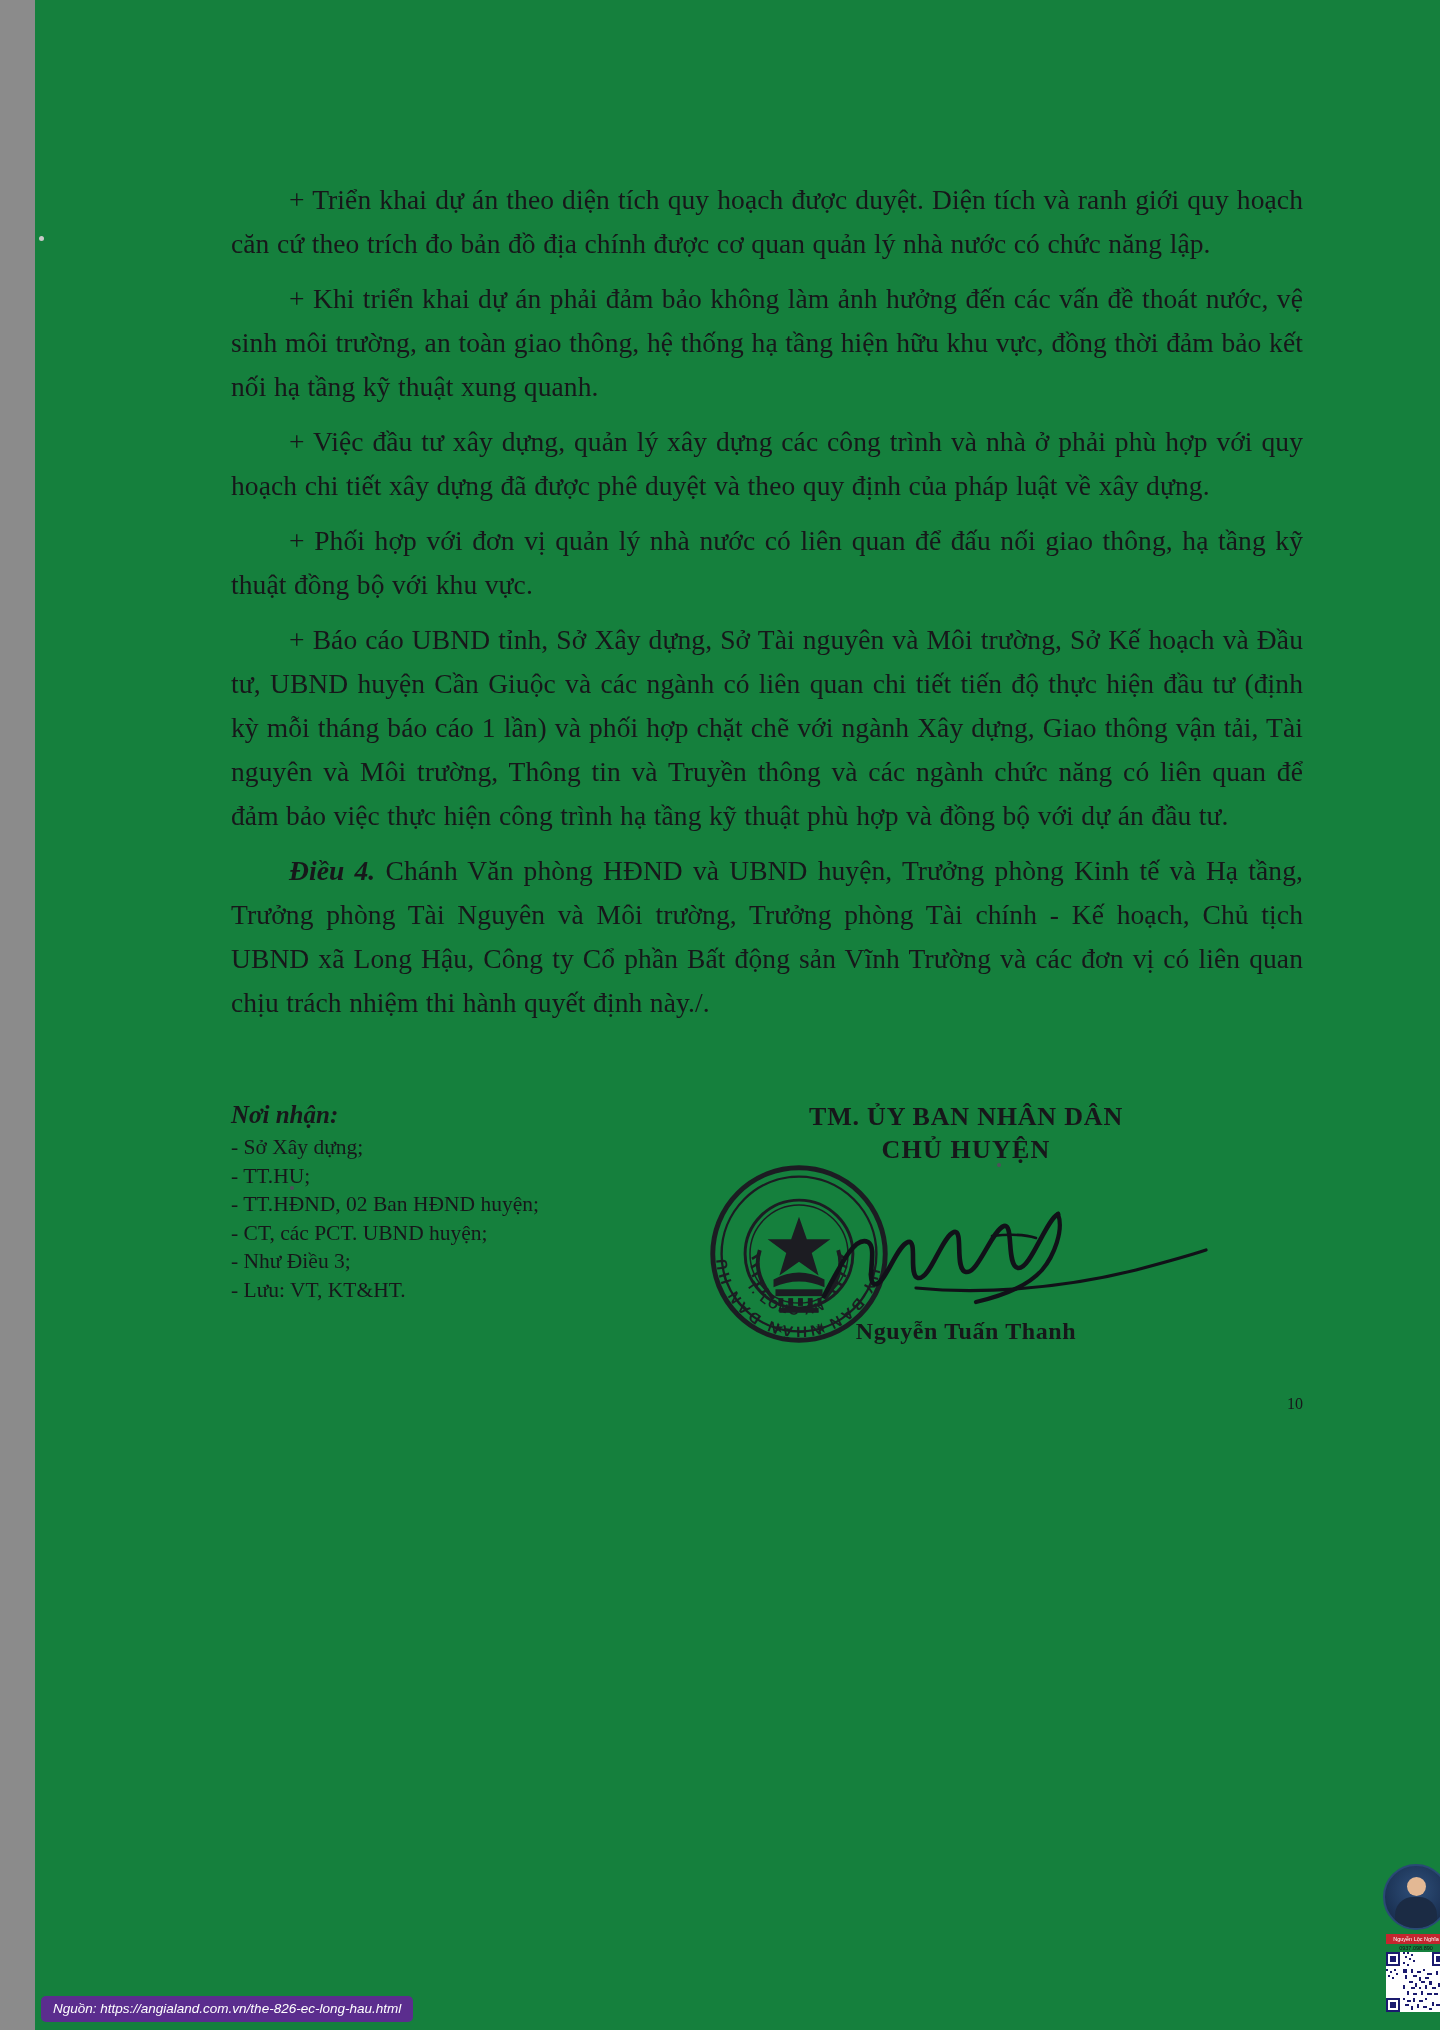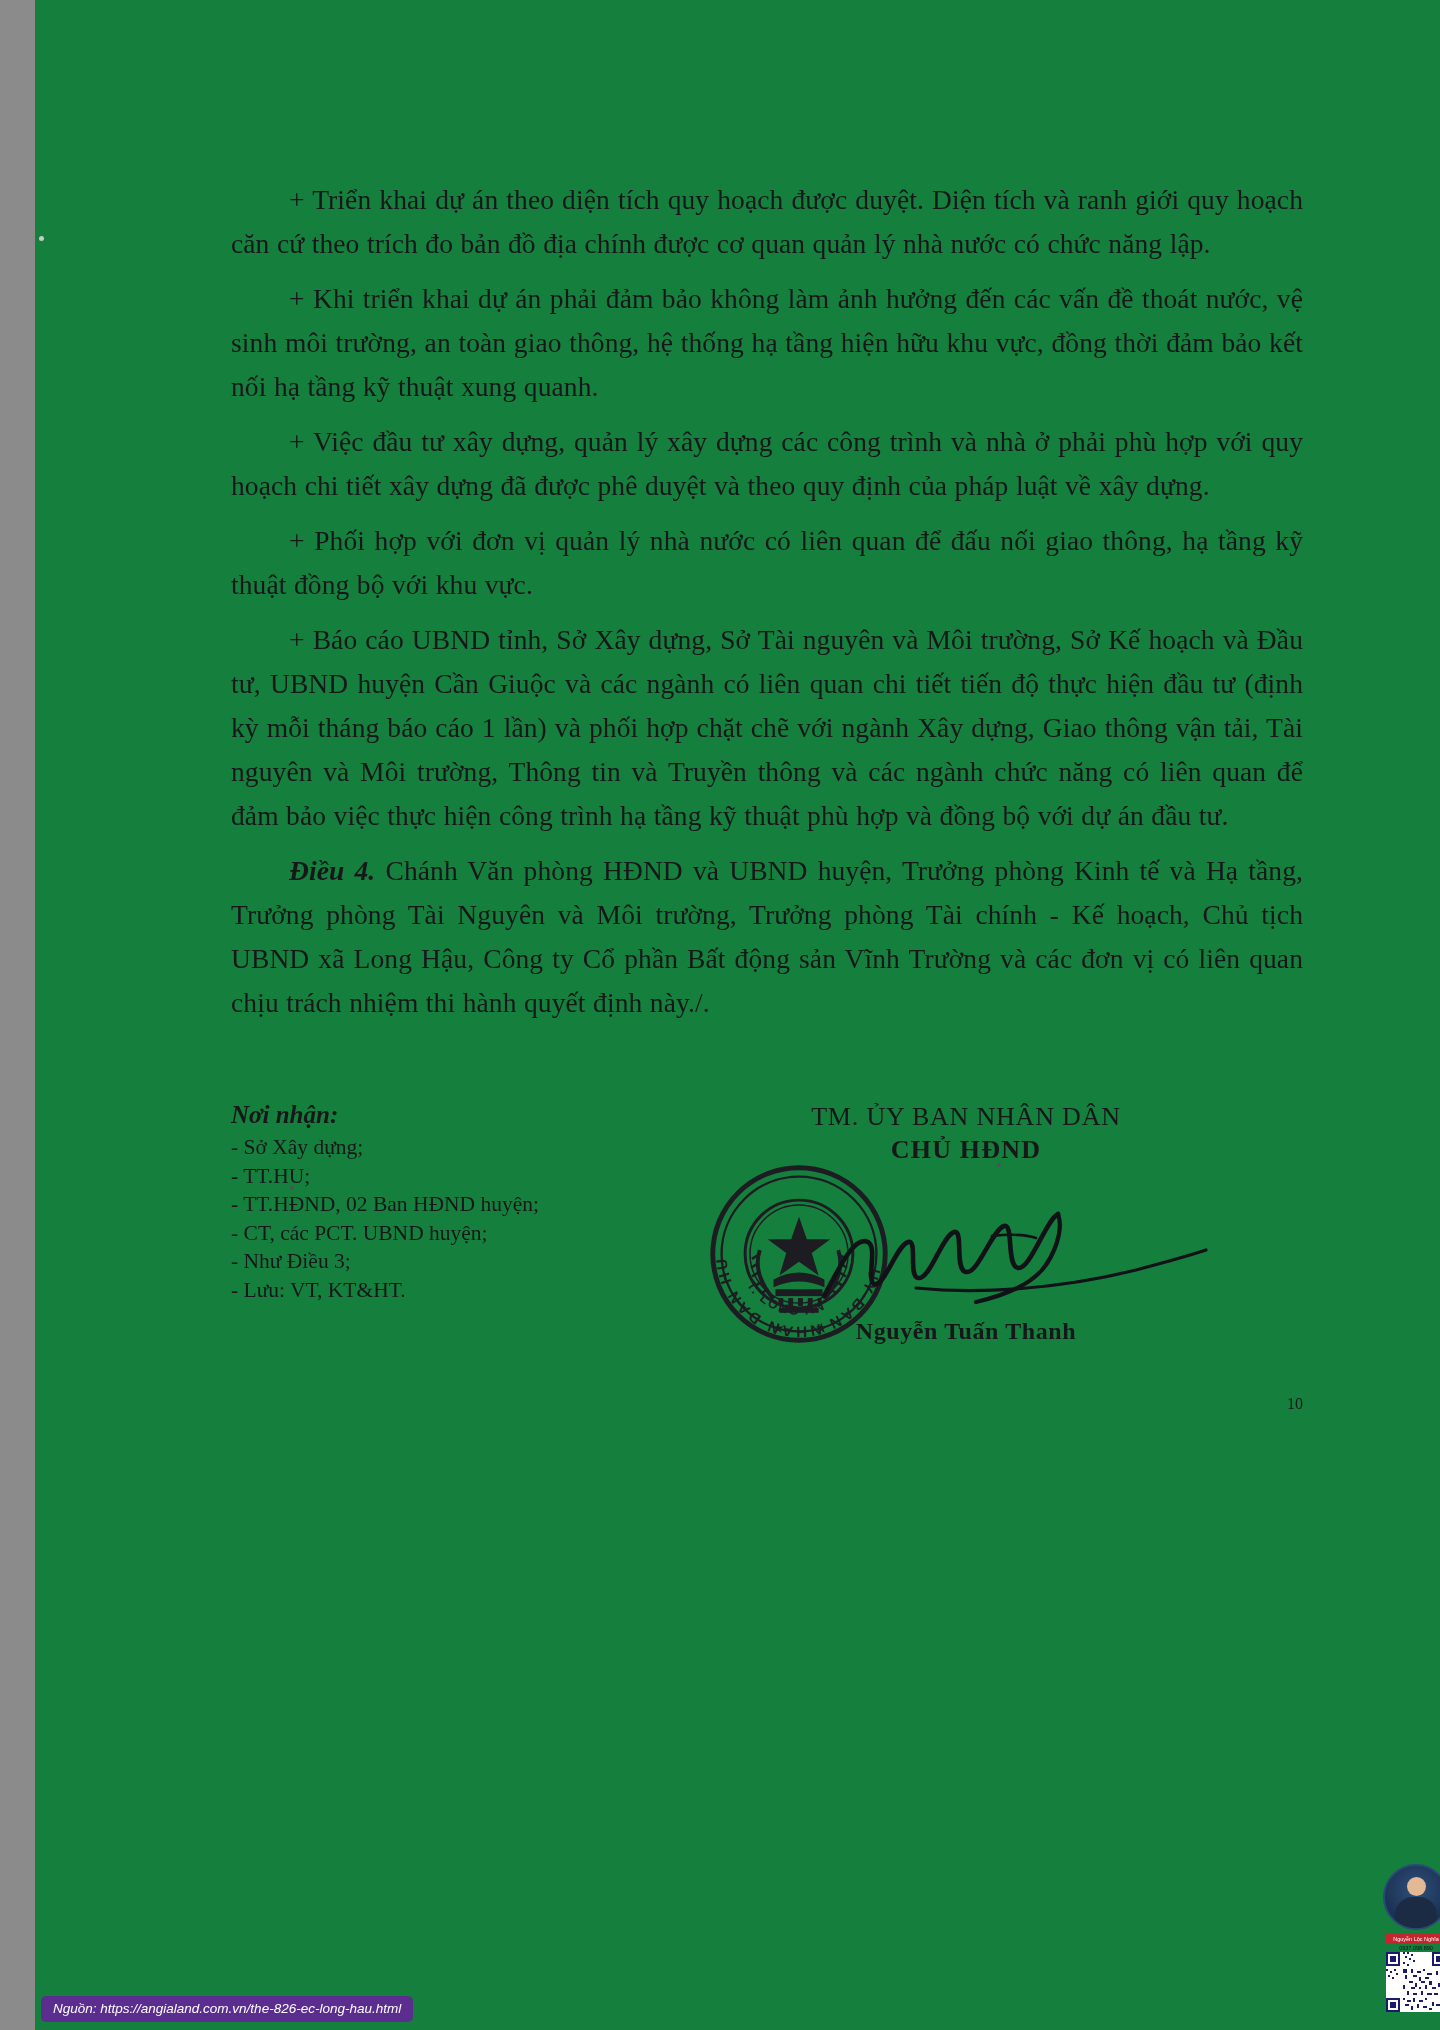--- a/index.html
+++ b/index.html
@@ -83,21 +83,21 @@
 
   .signature {
     position: absolute;
     left: 455px;
     top: 0;
     width: 560px;
     text-align: center;
   }
   .sign-org {
     font-size: 26px;
-    font-weight: normal;
+    font-weight: bold;
     letter-spacing: 0.8px;
     line-height: 33px;
   }
   .sign-role {
     font-size: 26px;
     font-weight: bold;
     letter-spacing: 1.2px;
     line-height: 33px;
   }
   .sign-name {
@@ -261,21 +261,21 @@
         <li>- TT.HU;</li>
         <li>- TT.HĐND, 02 Ban HĐND huyện;</li>
         <li>- CT, các PCT. UBND huyện;</li>
         <li>- Như Điều 3;</li>
         <li>- Lưu: VT, KT&amp;HT.</li>
       </ul>
     </div>
 
     <div class="signature">
       <div class="sign-org">TM. ỦY BAN NHÂN DÂN</div>
-      <div class="sign-role">CHỦ HĐND</div>
+      <div class="sign-role">CHỦ HUYỆN</div>
       <div class="sign-name">Nguyễn Tuấn Thanh</div>
     </div>
 
     <div class="seal-wrap">
 
       <svg class="seal" viewBox="0 0 200 200">
         <defs>
           <path id="sealOuterArc" d="M 100,100 m -74,0 a 74,74 0 1 1 148,0" transform="rotate(180 100 100)"></path>
           <path id="sealLowerArc" d="M 100,100 m -62,0 a 62,62 0 1 0 124,0"></path>
         </defs>

